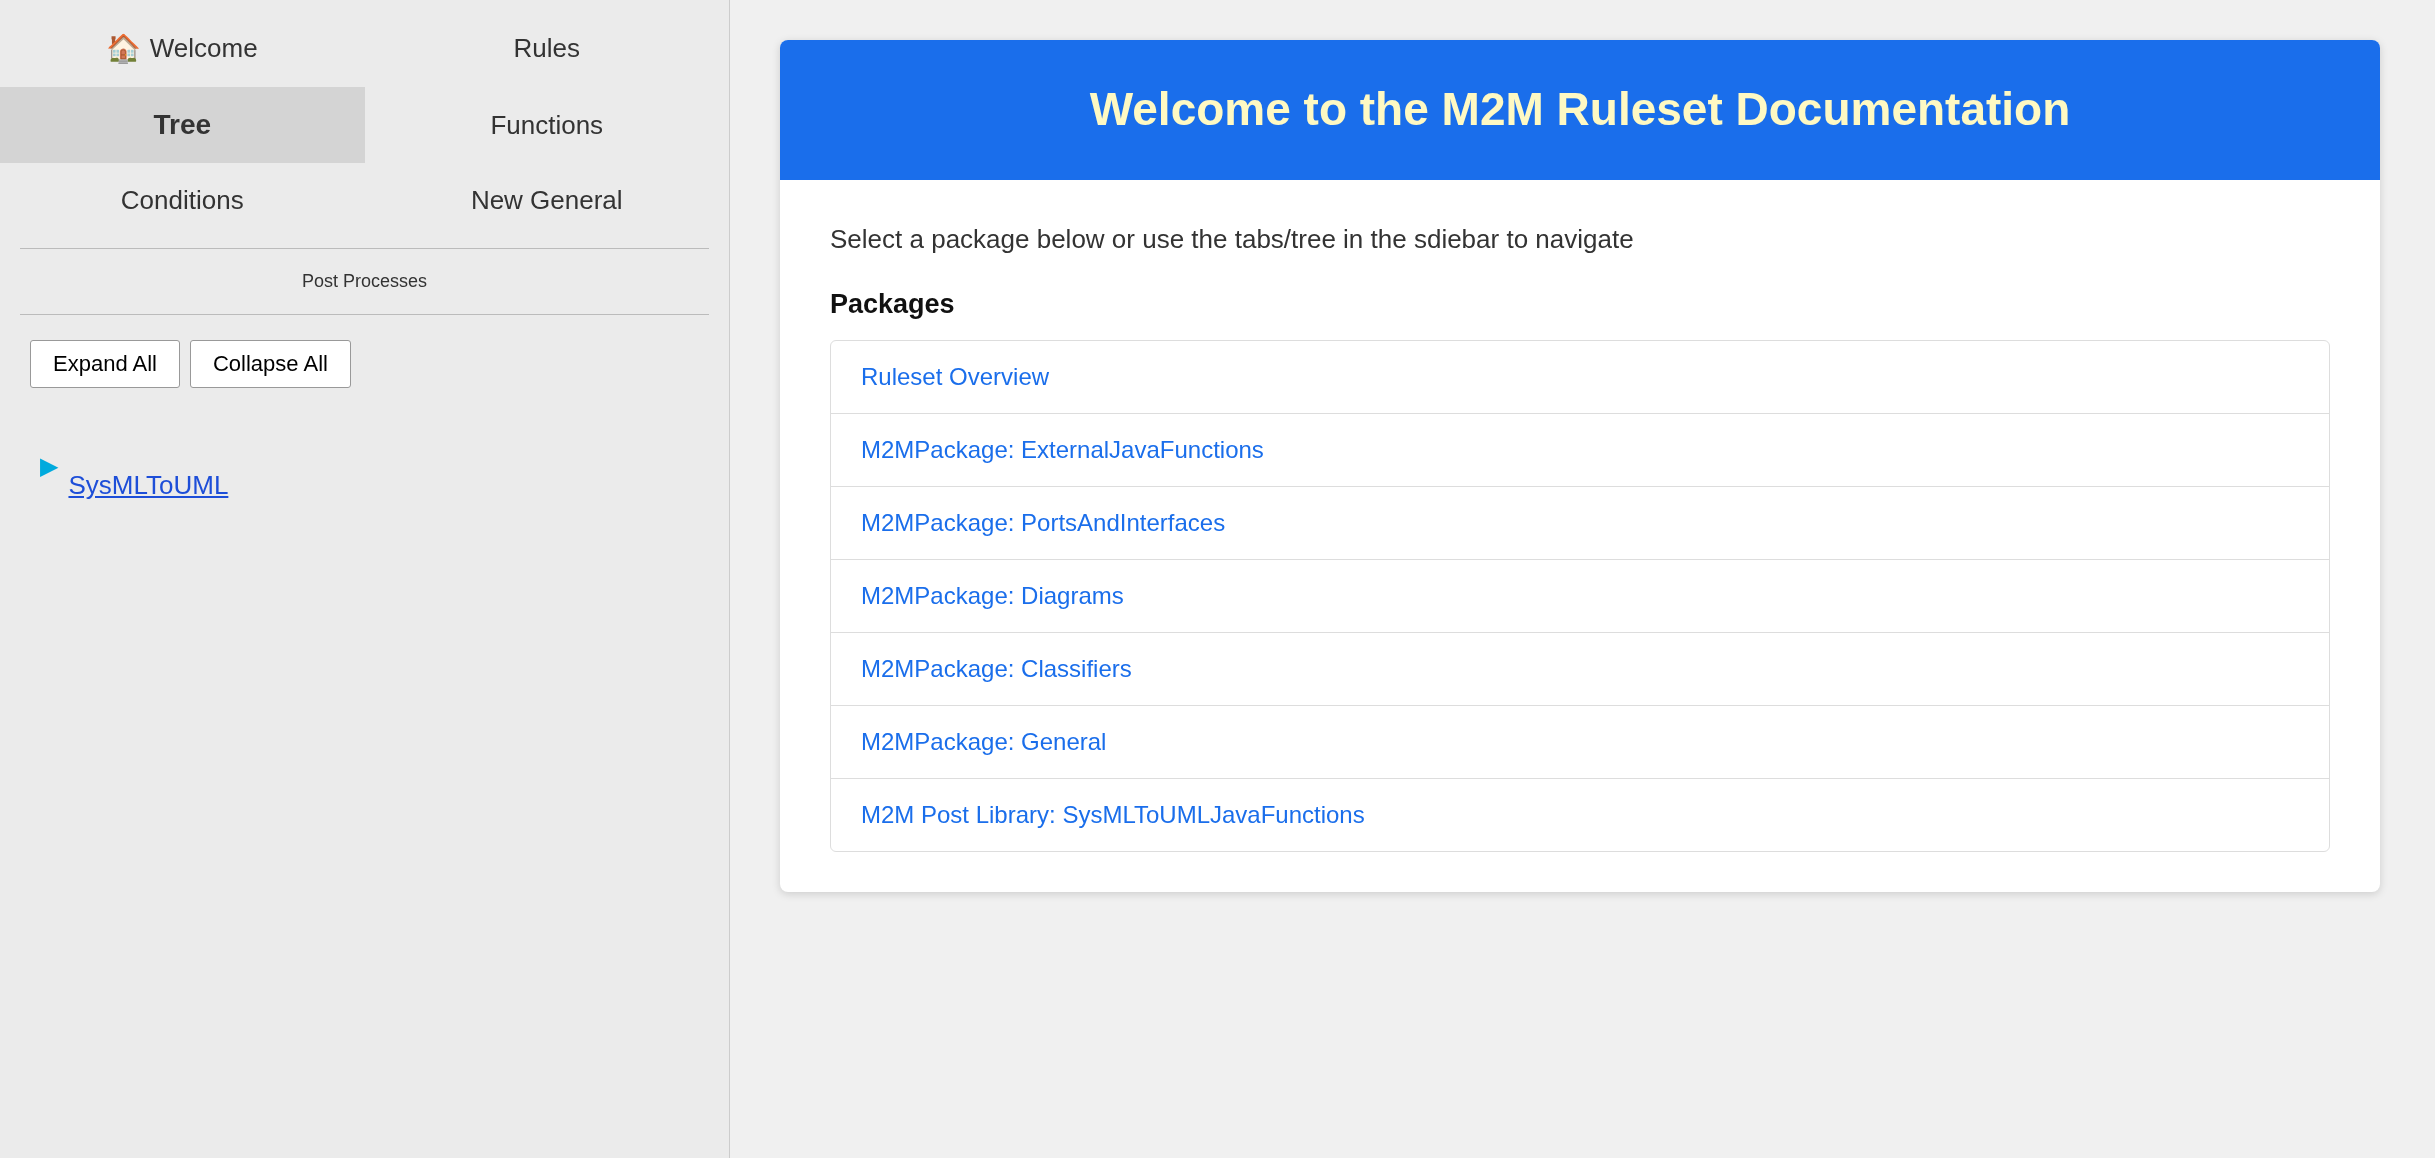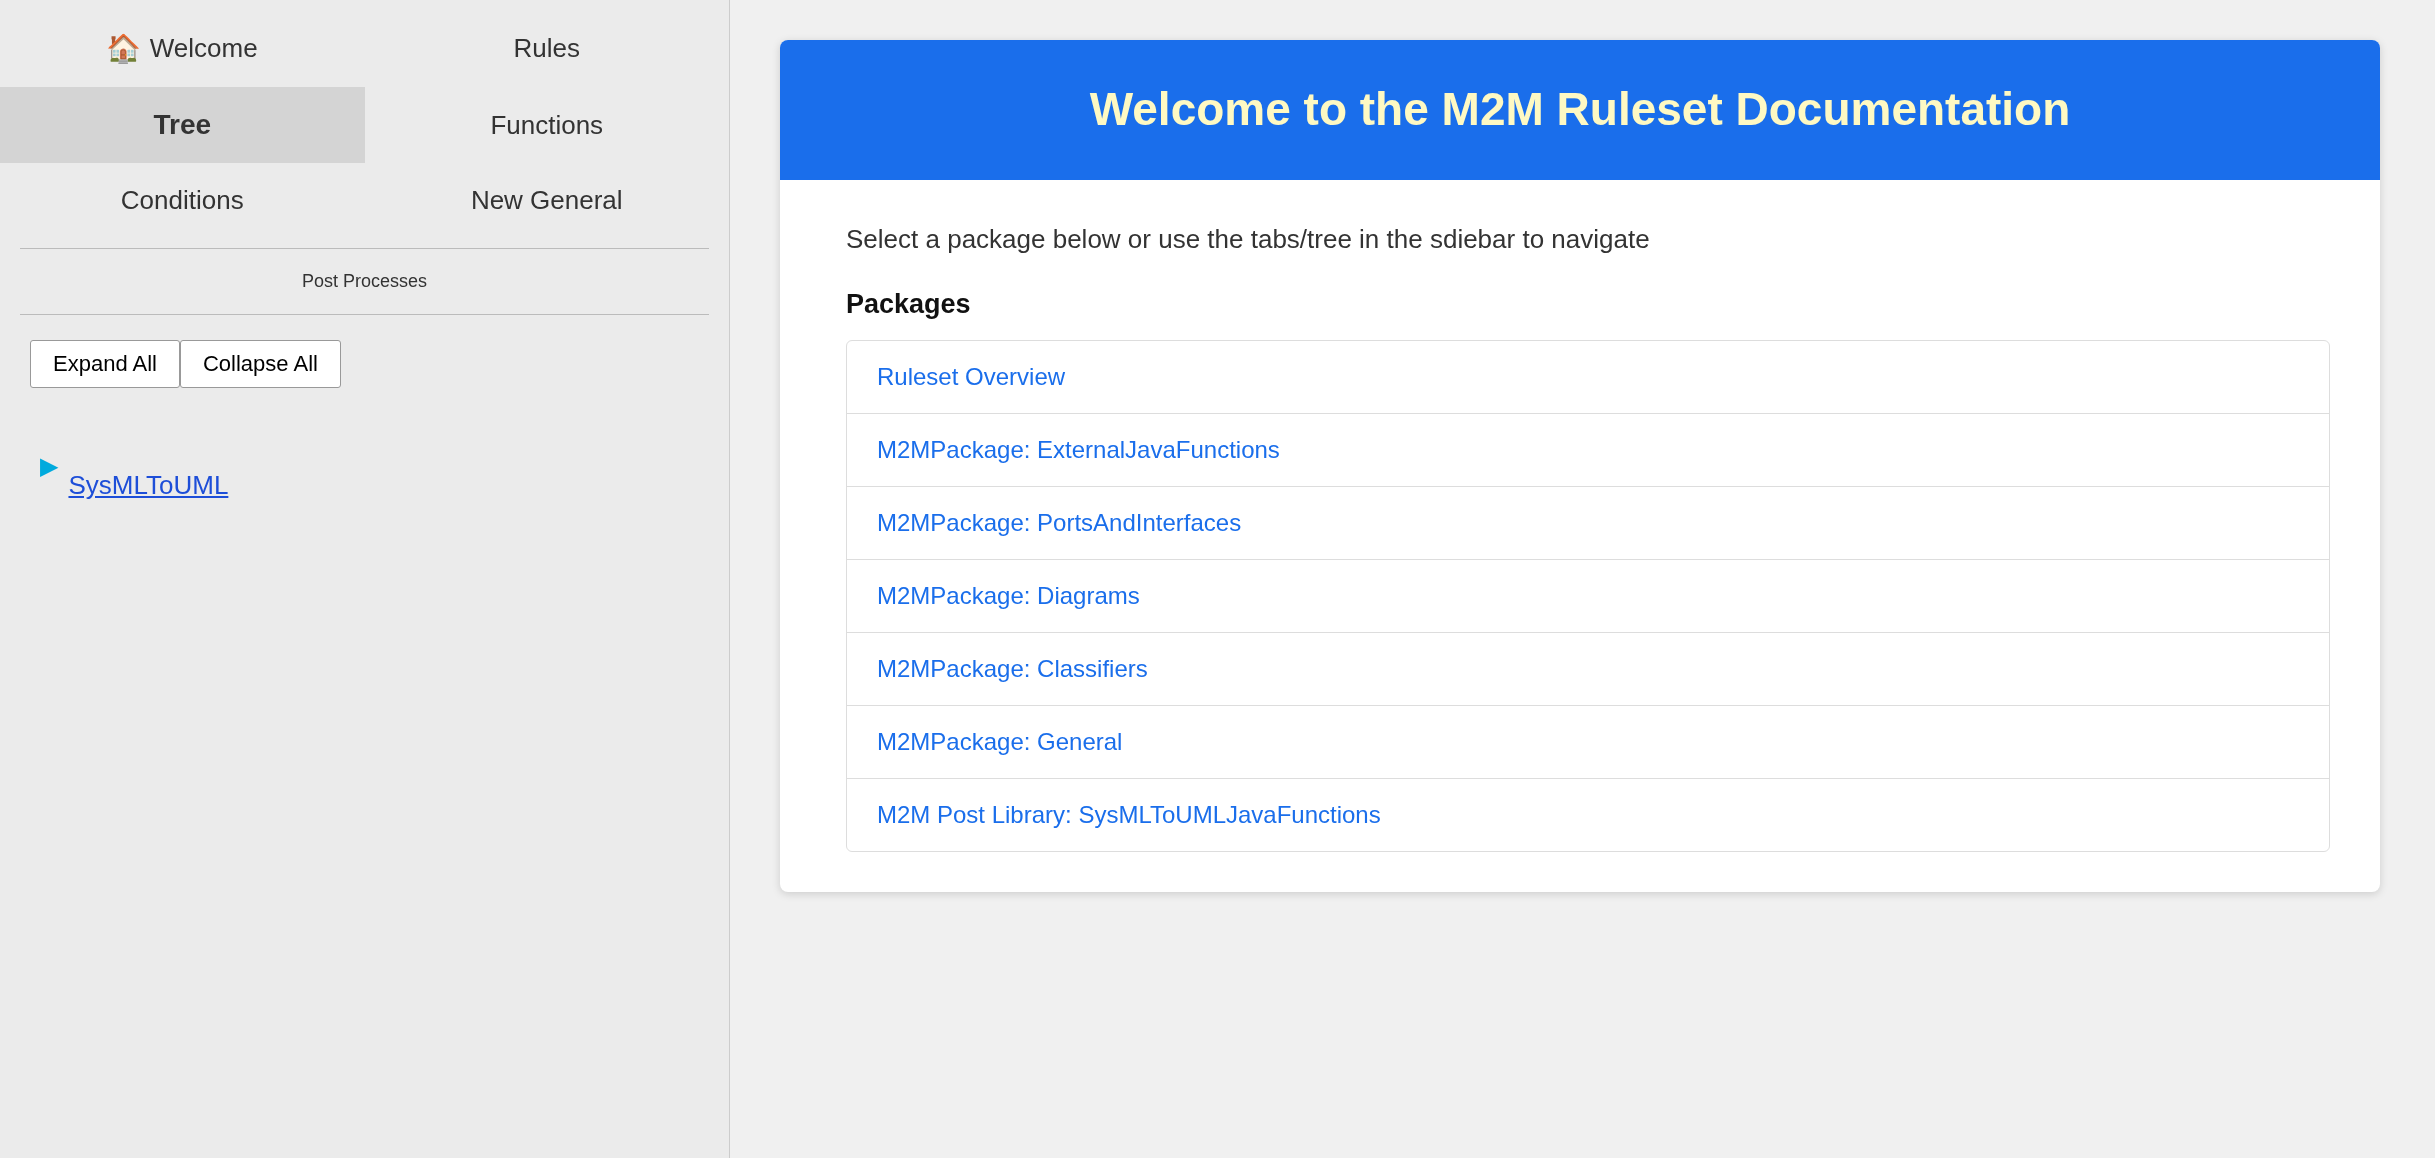--- a/index.html
+++ b/index.html
@@ -58,20 +58,21 @@
       display: flex;
       justify-content: center;
       padding: 22px 20px;
       font-size: 18px;
       cursor: pointer;
       color: #333;
     }
 
     .tree-controls {
       display: flex;
+      gap: 10px;
       padding: 20px 30px;
       margin-top: 5px;
     }
 
     .tree-btn {
       padding: 10px 22px;
       font-size: 22px;
       border: 1px solid #999;
       background: #fff;
       cursor: pointer;
@@ -126,21 +127,20 @@
     }
 
     .welcome-header h1 {
       font-size: 46px;
       font-weight: bold;
       line-height: 1.3;
     }
 
     .welcome-body {
       padding: 40px 50px;
-      margin-left: 16px;
     }
 
     .welcome-desc {
       font-size: 26px;
       color: #333;
       margin-bottom: 30px;
       line-height: 1.5;
     }
 
     .packages-heading {

